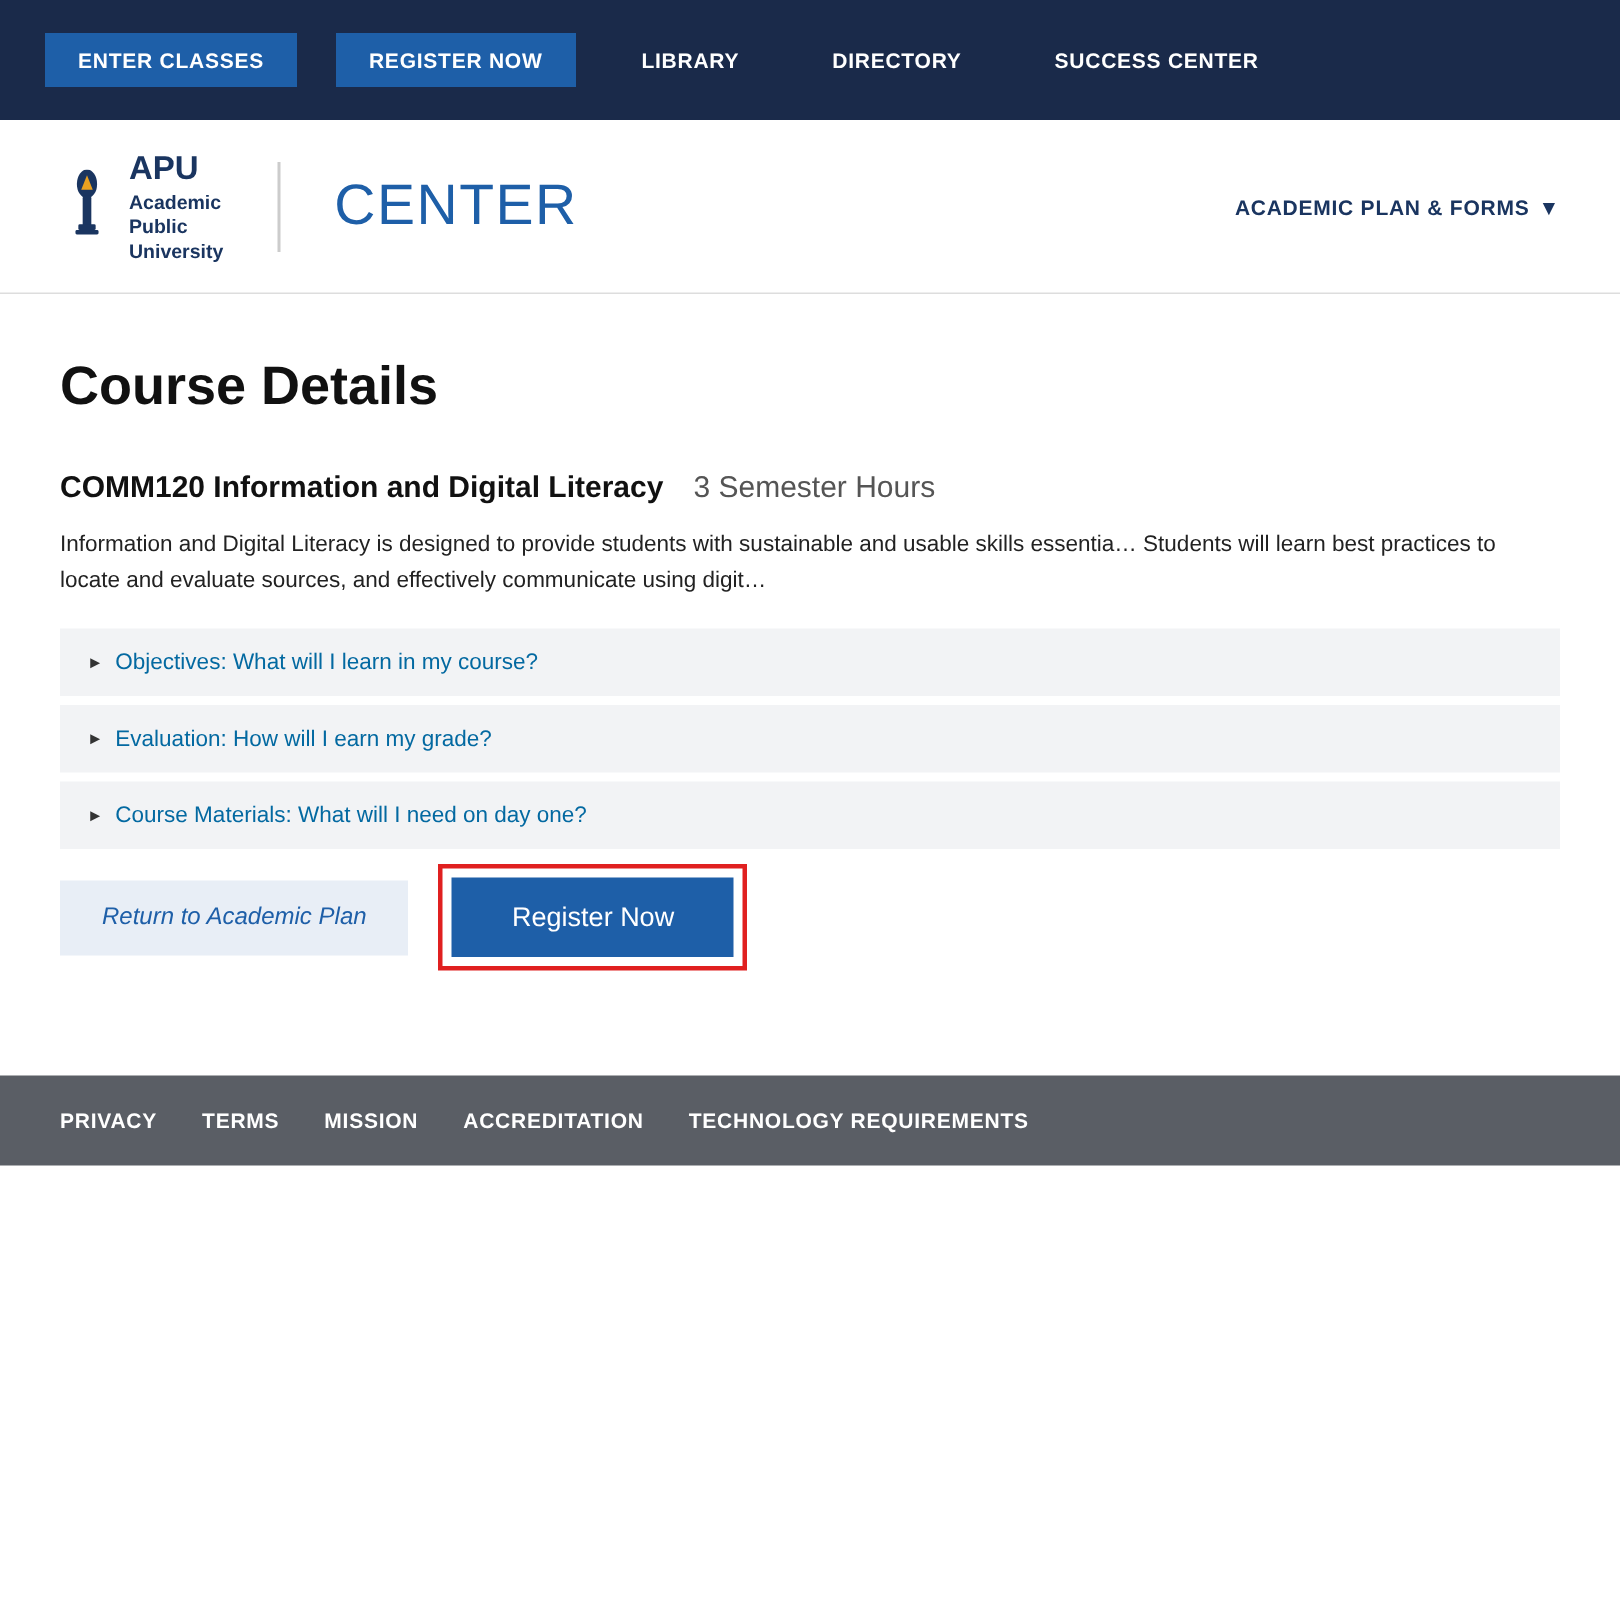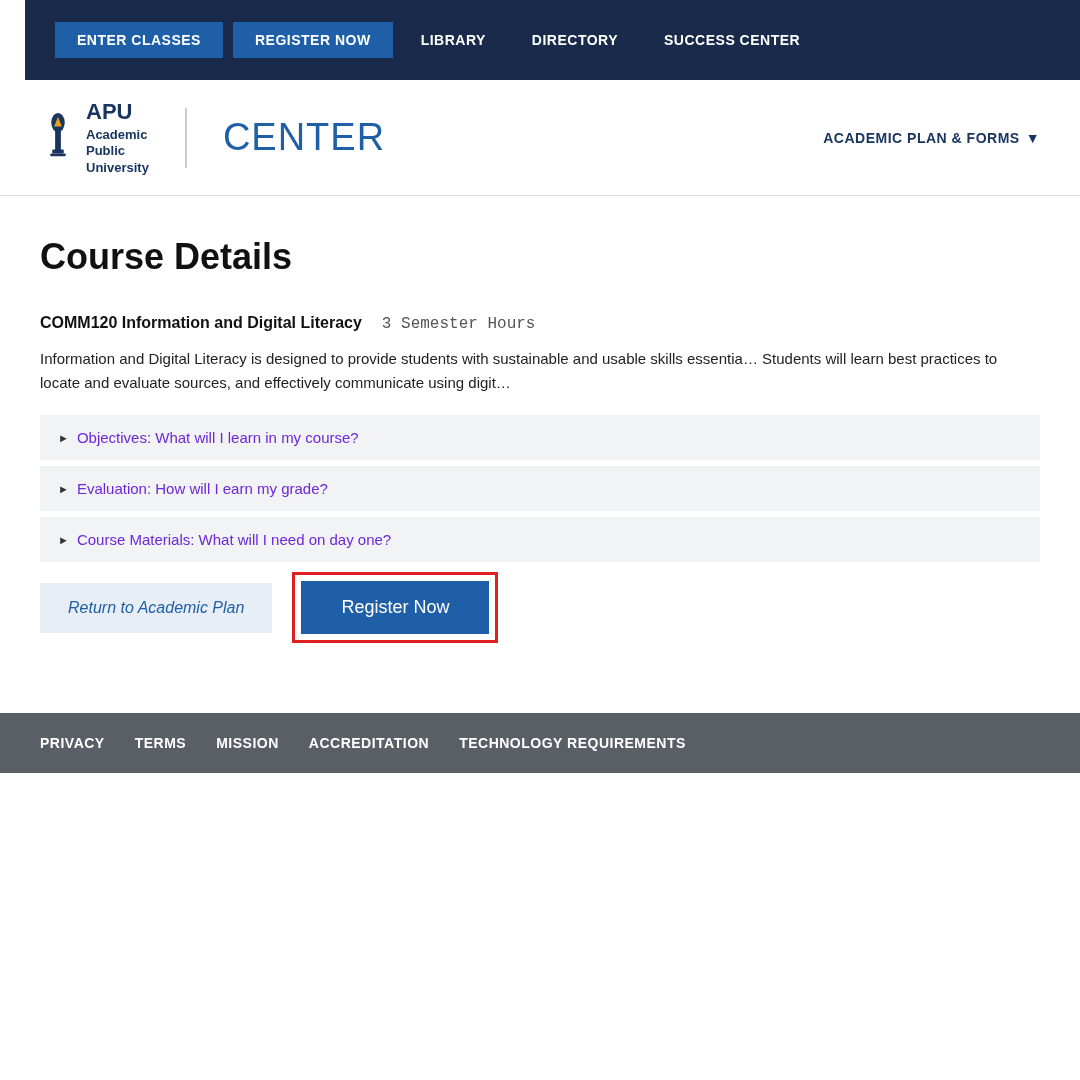--- a/index.html
+++ b/index.html
@@ -5,22 +5,21 @@
     * { margin: 0; padding: 0; box-sizing: border-box; }
     body { font-family: Arial, sans-serif; background: #fff; width: 1080px; min-height: 1080px; overflow-x: hidden; }
 
     
     .top-nav {
       background: #1a2a4a;
       height: 80px;
       display: flex;
       align-items: center;
       padding: 16px 30px;
-      gap: 10px;
-      margin-left: 25px;
+      gap: 26px;
     }
     .top-nav-btn {
       background: #1e5fa8;
       color: #fff;
       border: none;
       padding: 10px 22px;
       font-size: 14px;
       font-weight: bold;
       letter-spacing: 0.5px;
       cursor: pointer;
@@ -112,29 +111,28 @@
       color: #111;
       margin-bottom: 36px;
     }
     .course-title-row {
       display: flex;
       align-items: baseline;
       gap: 20px;
       margin-bottom: 14px;
     }
     .course-name {
-      font-size: 16px;
+      font-size: 20px;
       font-weight: bold;
       color: #111;
     }
     .semester-hours {
-      font-size: 16px;
+      font-size: 20px;
       color: #555;
       font-weight: normal;
-      font-family: Liberation Mono, monospace;
     }
     .course-description {
       font-size: 15px;
       color: #222;
       line-height: 1.6;
       margin-bottom: 20px;
     }
 
     
     .accordion-item {
@@ -145,21 +143,21 @@
       display: flex;
       align-items: center;
       gap: 8px;
     }
     .accordion-arrow {
       font-size: 11px;
       color: #333;
     }
     .accordion-label {
       font-size: 15px;
-      color: #6d28d9;
+      color: #0369a1;
     }
 
     .course-materials-note {
       font-size: 15px;
       color: #222;
       margin-top: 14px;
       margin-bottom: 30px;
       line-height: 1.6;
     }
 

